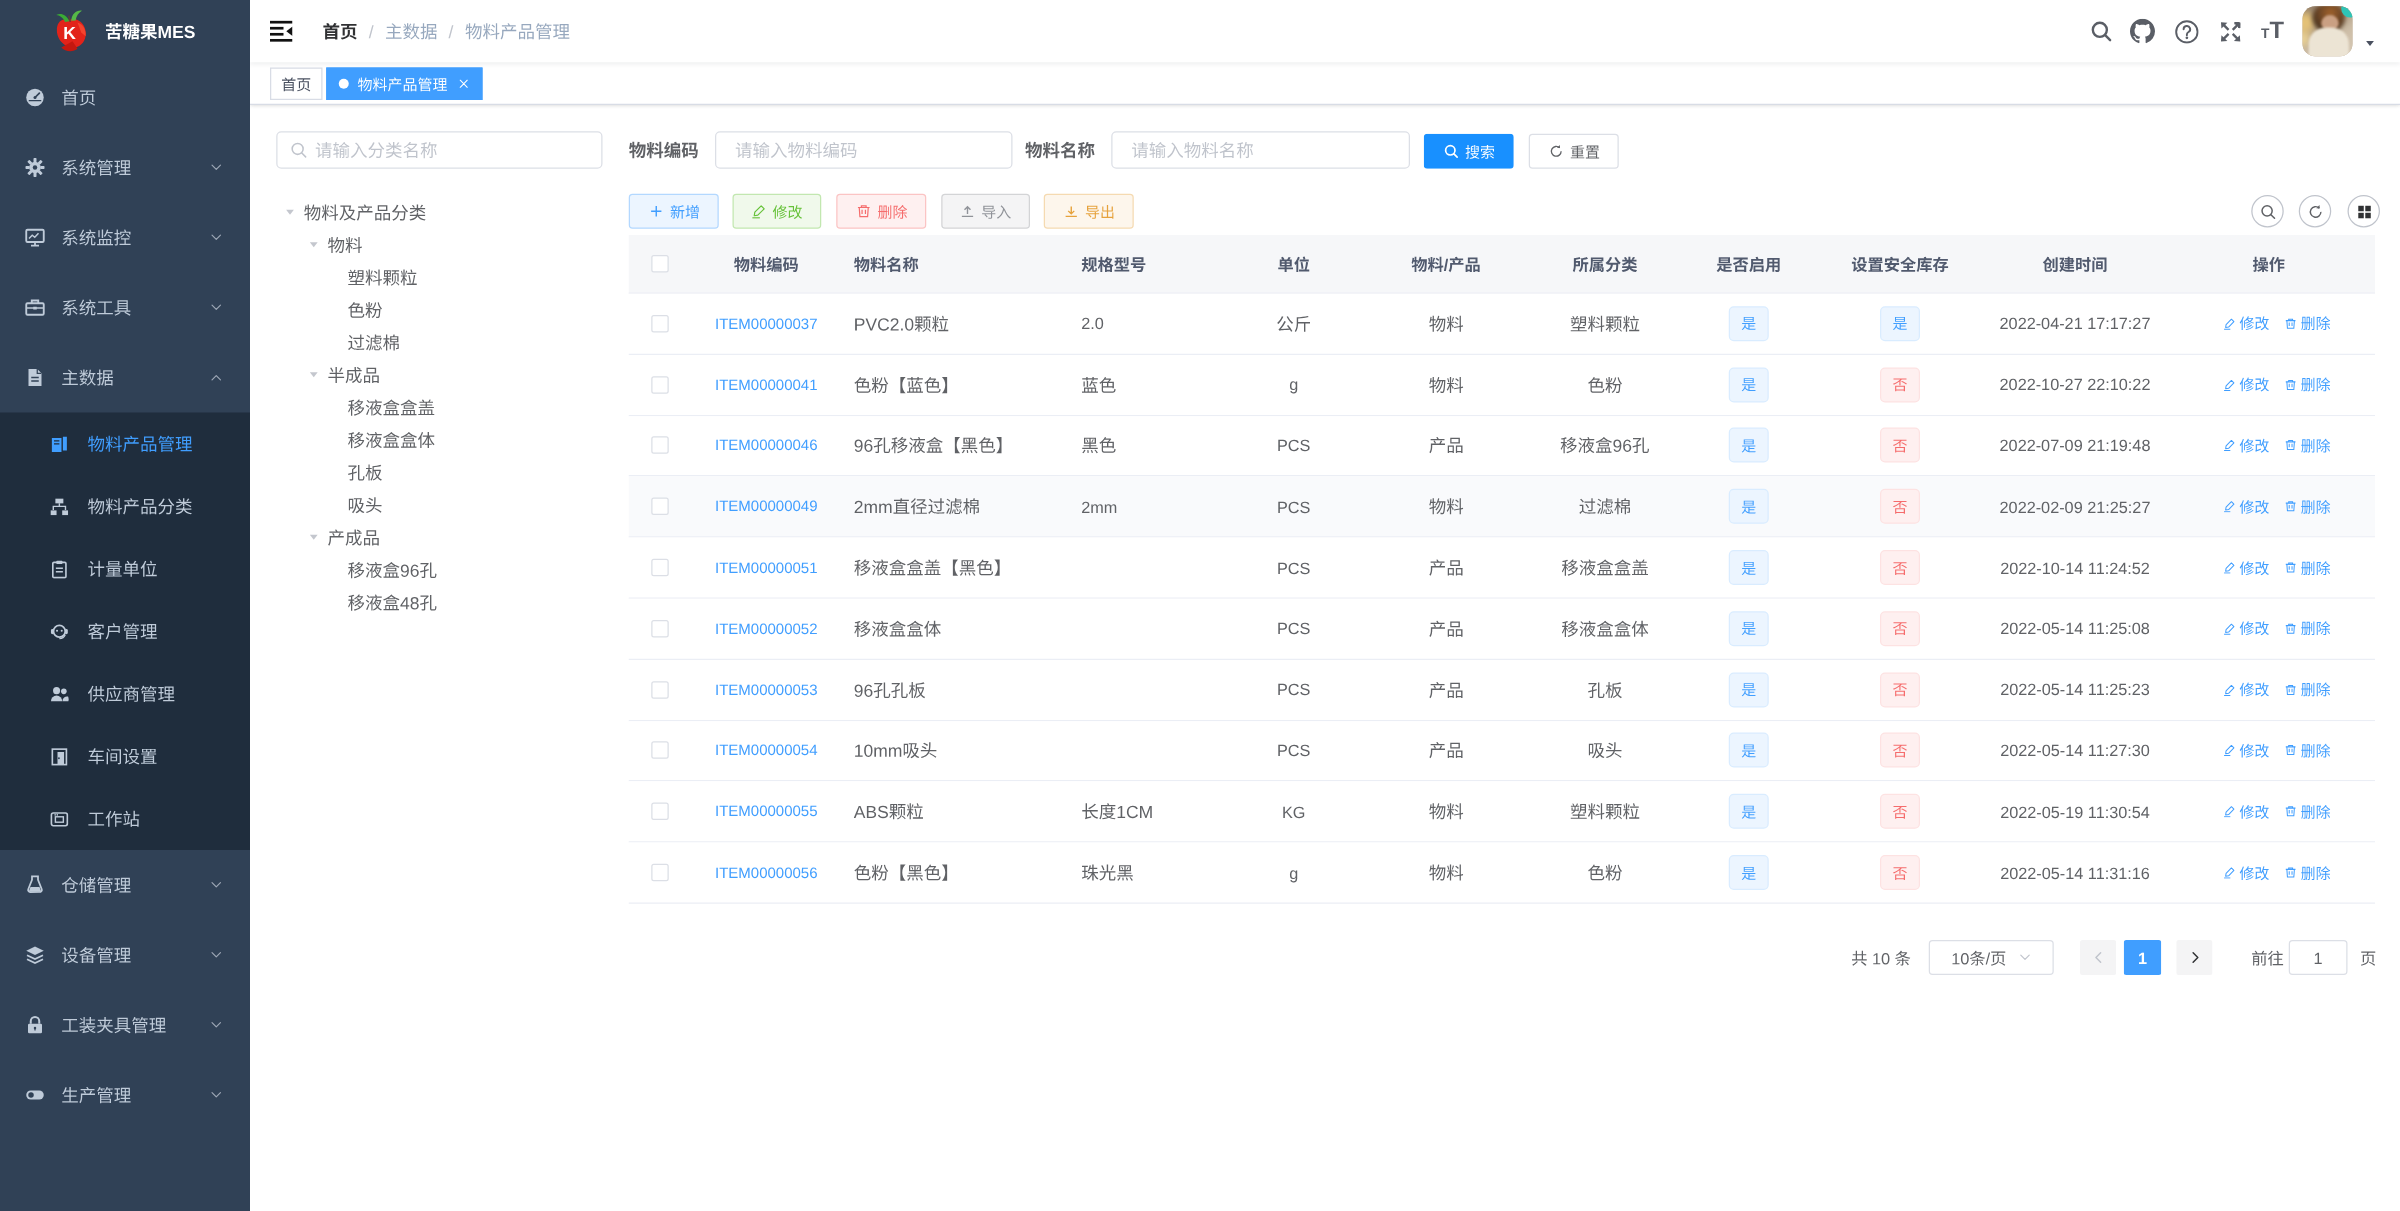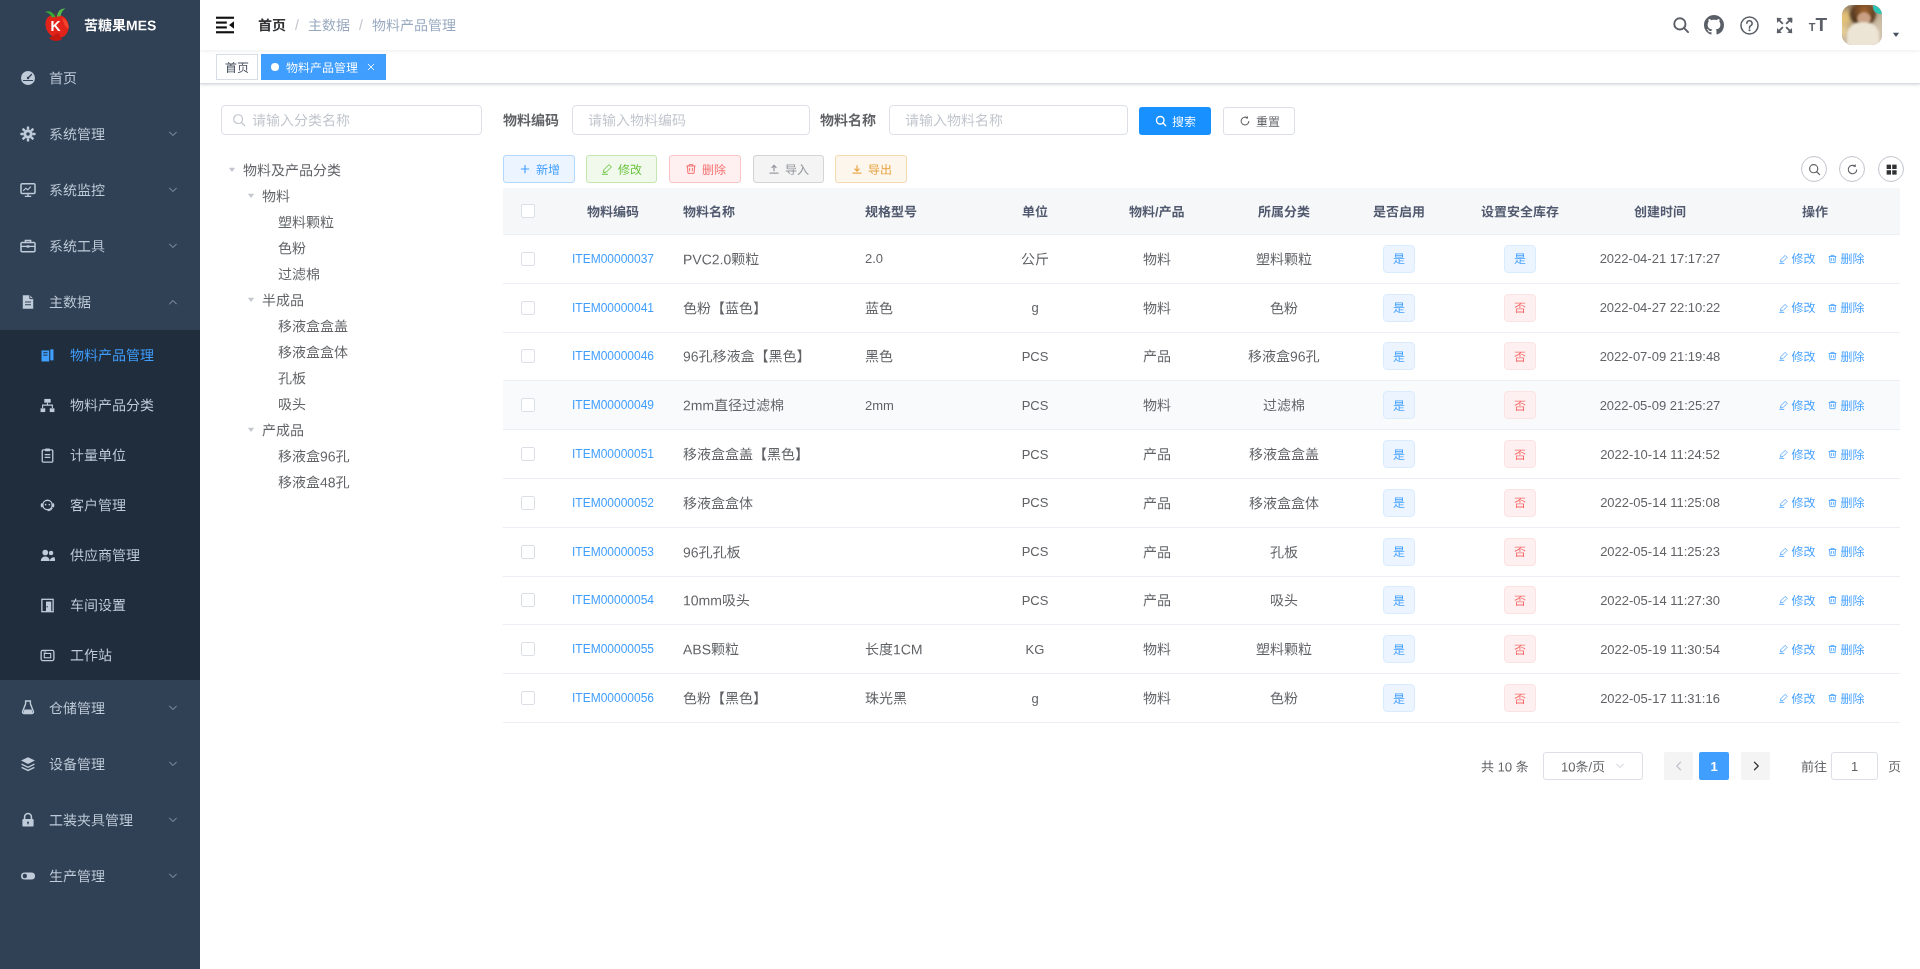--- a/index.html
+++ b/index.html
@@ -742,21 +742,21 @@
         </span>
       </div>
 <div class="td" style="width:142px">
         <span class="etag r">
           <svg class="t" width="12" height="17">
             <use href="#t60" fill="#f56c6c"></use>
           </svg>
         </span>
       </div>
 <div class="td" style="width:138px">
-        <span class="txt">2022-04-27 22:10:22</span>
+        <span class="txt">2022-10-27 22:10:22</span>
       </div>
 <div class="td" style="width:171px;transform:translateX(6.5px)">
         <span class="op">
           <svg class="t" width="10" height="10" viewBox="0 0 16 16" fill="none">
             <path d="M10.6 2.2 13.8 5.4 7 12.2 3.2 12.8 3.8 9z" stroke="#409eff" stroke-width="1.3" fill="none" stroke-linejoin="round"></path>
             <path d="M1.2 15h8" stroke="#409eff" stroke-width="1.3"></path>
           </svg>
           <span style="width:3px"></span>
           <svg class="t" width="24" height="17">
             <use href="#t41" fill="#409eff"></use>
@@ -884,21 +884,21 @@
         </span>
       </div>
 <div class="td" style="width:142px">
         <span class="etag r">
           <svg class="t" width="12" height="17">
             <use href="#t60" fill="#f56c6c"></use>
           </svg>
         </span>
       </div>
 <div class="td" style="width:138px">
-        <span class="txt">2022-05-09 21:25:27</span>
+        <span class="txt">2022-02-09 21:25:27</span>
       </div>
 <div class="td" style="width:171px;transform:translateX(6.5px)">
         <span class="op">
           <svg class="t" width="10" height="10" viewBox="0 0 16 16" fill="none">
             <path d="M10.6 2.2 13.8 5.4 7 12.2 3.2 12.8 3.8 9z" stroke="#409eff" stroke-width="1.3" fill="none" stroke-linejoin="round"></path>
             <path d="M1.2 15h8" stroke="#409eff" stroke-width="1.3"></path>
           </svg>
           <span style="width:3px"></span>
           <svg class="t" width="24" height="17">
             <use href="#t41" fill="#409eff"></use>
@@ -1300,21 +1300,21 @@
         </span>
       </div>
 <div class="td" style="width:142px">
         <span class="etag r">
           <svg class="t" width="12" height="17">
             <use href="#t60" fill="#f56c6c"></use>
           </svg>
         </span>
       </div>
 <div class="td" style="width:138px">
-        <span class="txt">2022-05-17 11:31:16</span>
+        <span class="txt">2022-05-14 11:31:16</span>
       </div>
 <div class="td" style="width:171px;transform:translateX(6.5px)">
         <span class="op">
           <svg class="t" width="10" height="10" viewBox="0 0 16 16" fill="none">
             <path d="M10.6 2.2 13.8 5.4 7 12.2 3.2 12.8 3.8 9z" stroke="#409eff" stroke-width="1.3" fill="none" stroke-linejoin="round"></path>
             <path d="M1.2 15h8" stroke="#409eff" stroke-width="1.3"></path>
           </svg>
           <span style="width:3px"></span>
           <svg class="t" width="24" height="17">
             <use href="#t41" fill="#409eff"></use>

